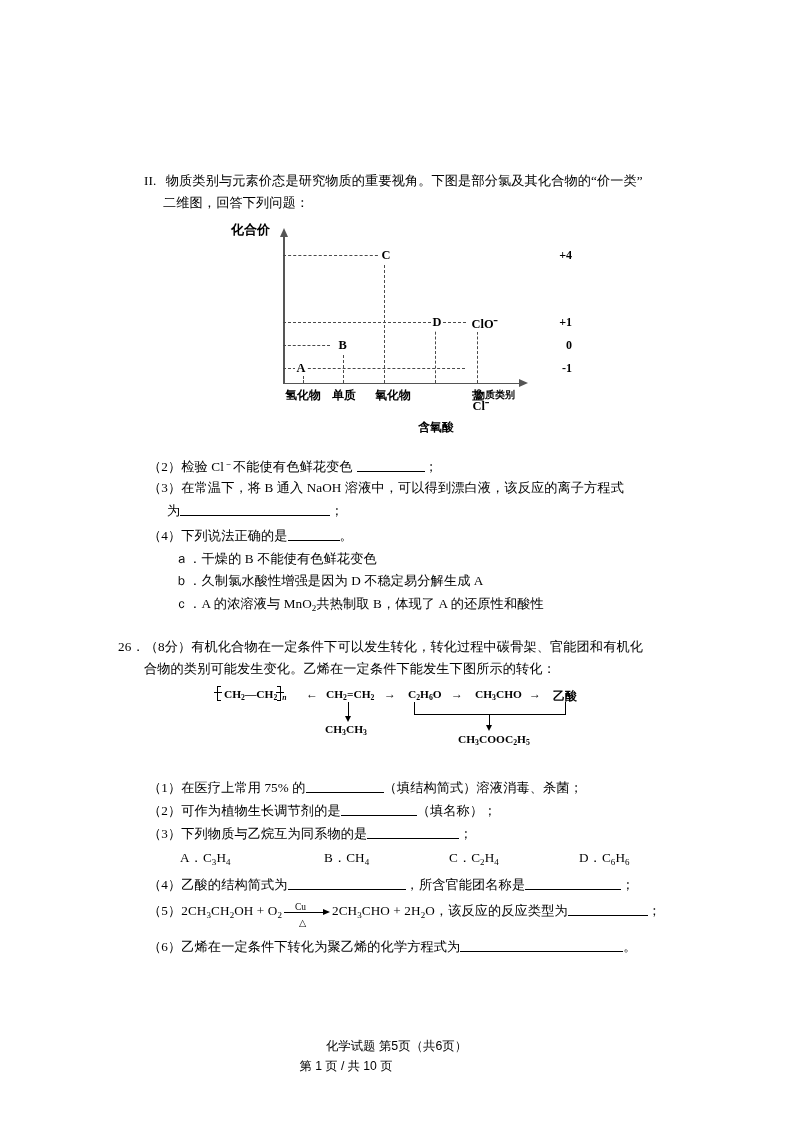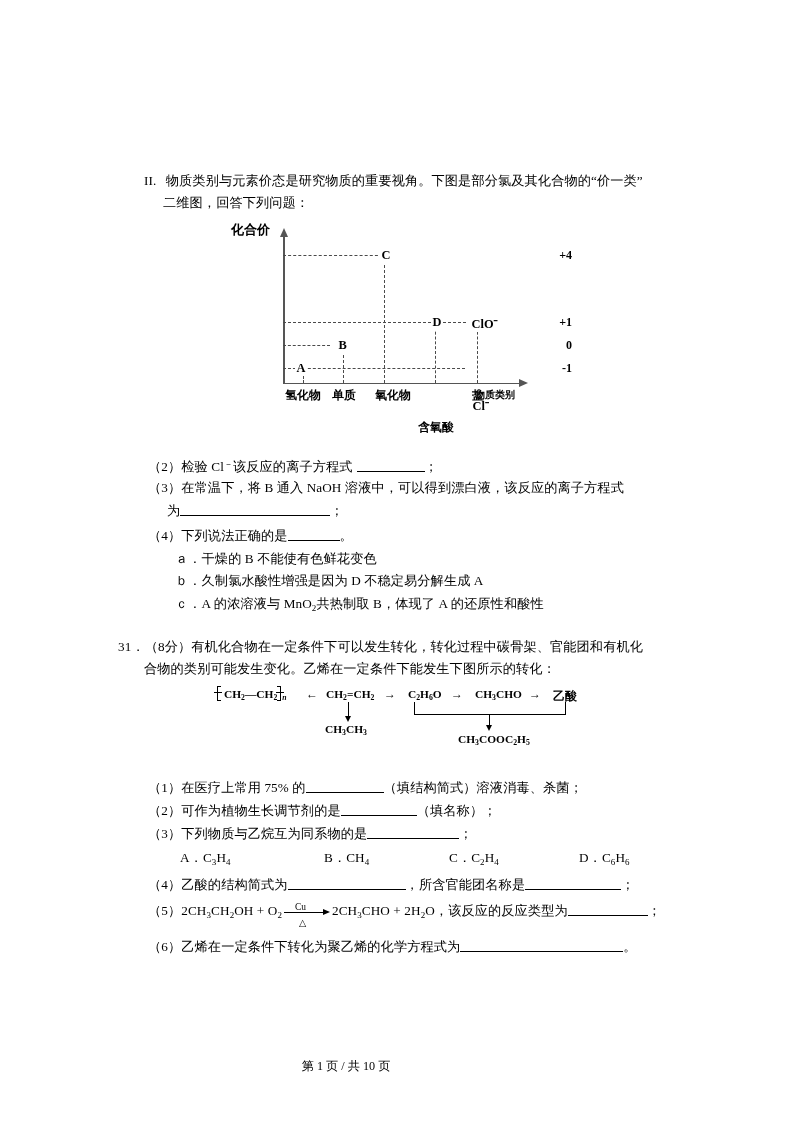--- a/index.html
+++ b/index.html
@@ -225,21 +225,21 @@
     font-size: 12.4px;
     font-family: "Liberation Sans", sans-serif;
   }
   .footer-2 {
     position: absolute;
     left: 0;
     top: 1058px;
     width: 692px;
     text-align: center;
     font-size: 12.2px;
-    font-family: Liberation Serif, serif;
+    font-family: Liberation Sans, sans-serif;
   }
 </style>
 </head>
 <body>
 
 <div class="page">
 
   <div class="blk" style="left:144px; top:170px;">
     <span class="roman">II.</span>
     <span style="display:inline-block;width:6px;"></span><span>物质类别与元素价态是研究物质的重要视角。下图是部分氯及其化合物的“价一类”</span>
@@ -279,42 +279,42 @@
     <div class="xtick" style="left:71px;">氢化物</div>
     <div class="xtick" style="left:112px;">单质</div>
     <div class="xtick" style="left:161px;text-align:right;">氧化物</div>
     <div class="xtick" style="left:204px;margin-top:32px;">含氧酸</div>
     <div class="xtick" style="left:246px;">盐</div>
     <div class="xaxis-name">物质类别</div>
   </div>
 
 
   <div class="blk" style="left:148px; top:453px;">
-    <span>（2）</span><span>检验 Cl</span><sup>－</sup><span>该反应的离子方程式</span><span style="display:inline-block;width:4px;"></span><span class="fill" style="width:68px;"></span><span>；</span>
+    <span>（2）</span><span>检验 Cl</span><sup>－</sup><span>不能使有色鲜花变色</span><span style="display:inline-block;width:4px;"></span><span class="fill" style="width:68px;"></span><span>；</span>
   </div>
 
   <div class="blk" style="left:148px; top:477px;">
     <span>（3）</span><span>在常温下，将 B 通入 NaOH 溶液中，可以得到漂白液，该反应的离子方程式</span>
   </div>
   <div class="blk" style="left:167px; top:500px;">
     <span>为</span><span class="fill" style="width:150px;"></span><span>；</span>
   </div>
 
   <div class="blk" style="left:148px; top:525px;">
     <span>（4）</span><span>下列说法正确的是</span><span class="fill" style="width:52px;"></span><span>。</span>
   </div>
 
   <div class="blk" style="left:175px; top:548px;">ａ．干燥的 B 不能使有色鲜花变色</div>
   <div class="blk" style="left:175px; top:570px;">ｂ．久制氯水酸性增强是因为 D 不稳定易分解生成 A</div>
   <div class="blk" style="left:175px; top:593px;">
     <span>ｃ．A 的浓溶液与 MnO</span><sub>2</sub><span>共热制取 B，体现了 A 的还原性和酸性</span>
   </div>
 
   <div class="blk" style="left:118px; top:636px;">
-    <span>31．</span><span>（8分）</span><span>有机化合物在一定条件下可以发生转化，转化过程中碳骨架、官能团和有机化</span>
+    <span>26．</span><span>（8分）</span><span>有机化合物在一定条件下可以发生转化，转化过程中碳骨架、官能团和有机化</span>
   </div>
   <div class="blk" style="left:144px; top:658px;">合物的类别可能发生变化。乙烯在一定条件下能发生下图所示的转化：</div>
 
   <div id="scheme">
 
     <div class="node" style="left:0px; top:2px;">
       <span style="display:inline-block;position:relative;">
         <span style="position:absolute;left:-1px;top:-2px;border-left:1.1px solid #000;border-top:1.1px solid #000;border-bottom:1.1px solid #000;width:3px;height:13px;"></span>
         <span style="position:absolute;left:-4px;top:4px;width:8px;height:0;border-top:1.1px solid #000;"></span>
         <span style="display:inline-block;width:6px;"></span><span>CH</span><sub>2</sub><span>—CH</span><sub>2</sub><span style="display:inline-block;width:5px;"></span>
@@ -392,15 +392,16 @@
   </div>
 
   <div class="blk" style="left:148px; top:900px;">
     <span>（5）</span><span>2CH</span><sub>3</sub><span>CH</span><sub>2</sub><span>OH + O</span><sub>2</sub><span class="rxn-arrow"><span class="line"></span><span class="tip"></span><span class="above">Cu</span><span class="below">△</span></span><span>2CH</span><sub>3</sub><span>CHO + 2H</span><sub>2</sub><span>O</span><span>，该反应的反应类型为</span><span class="fill" style="width:80px;"></span><span>；</span>
   </div>
 
   <div class="blk" style="left:148px; top:936px;">
     <span>（6）</span><span>乙烯在一定条件下转化为聚乙烯的化学方程式为</span><span class="fill" style="width:163px;"></span><span>。</span>
   </div>
 
+  <div class="footer-1">化学试题  第5页（共6页）</div>
   <div class="footer-2">第 1 页 / 共 10 页</div>
 
 </div>
 
 </body></html>

